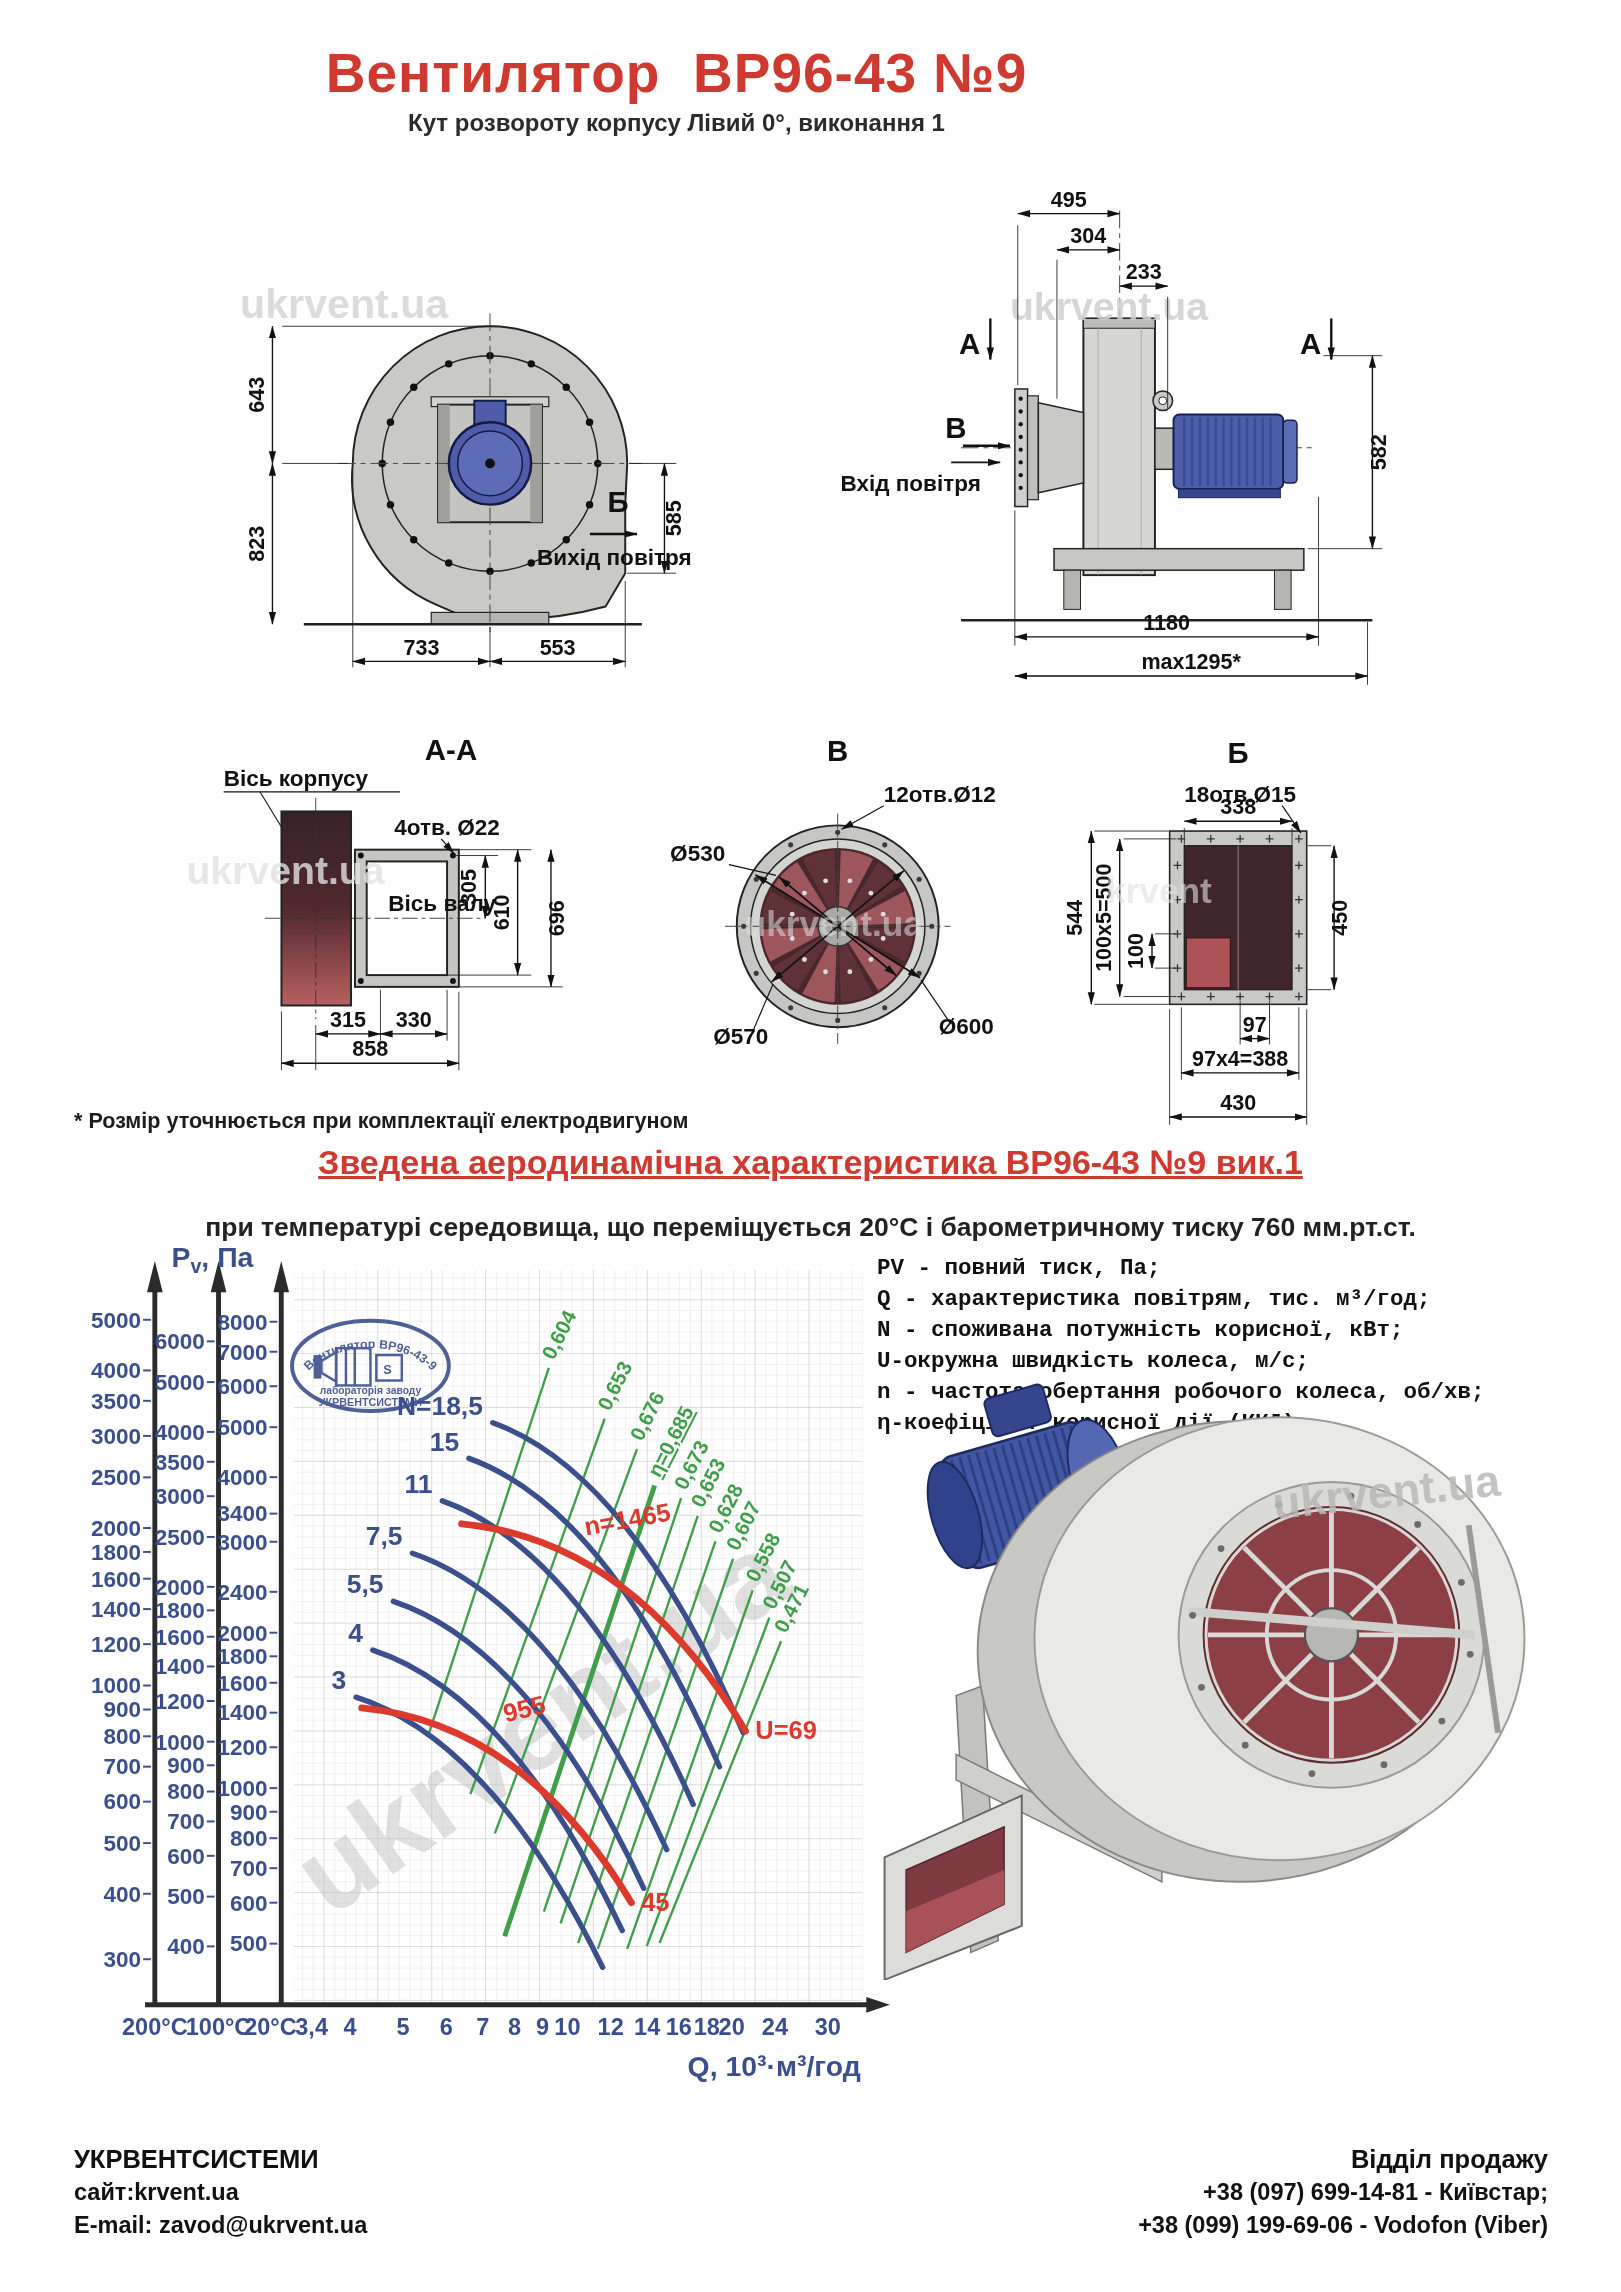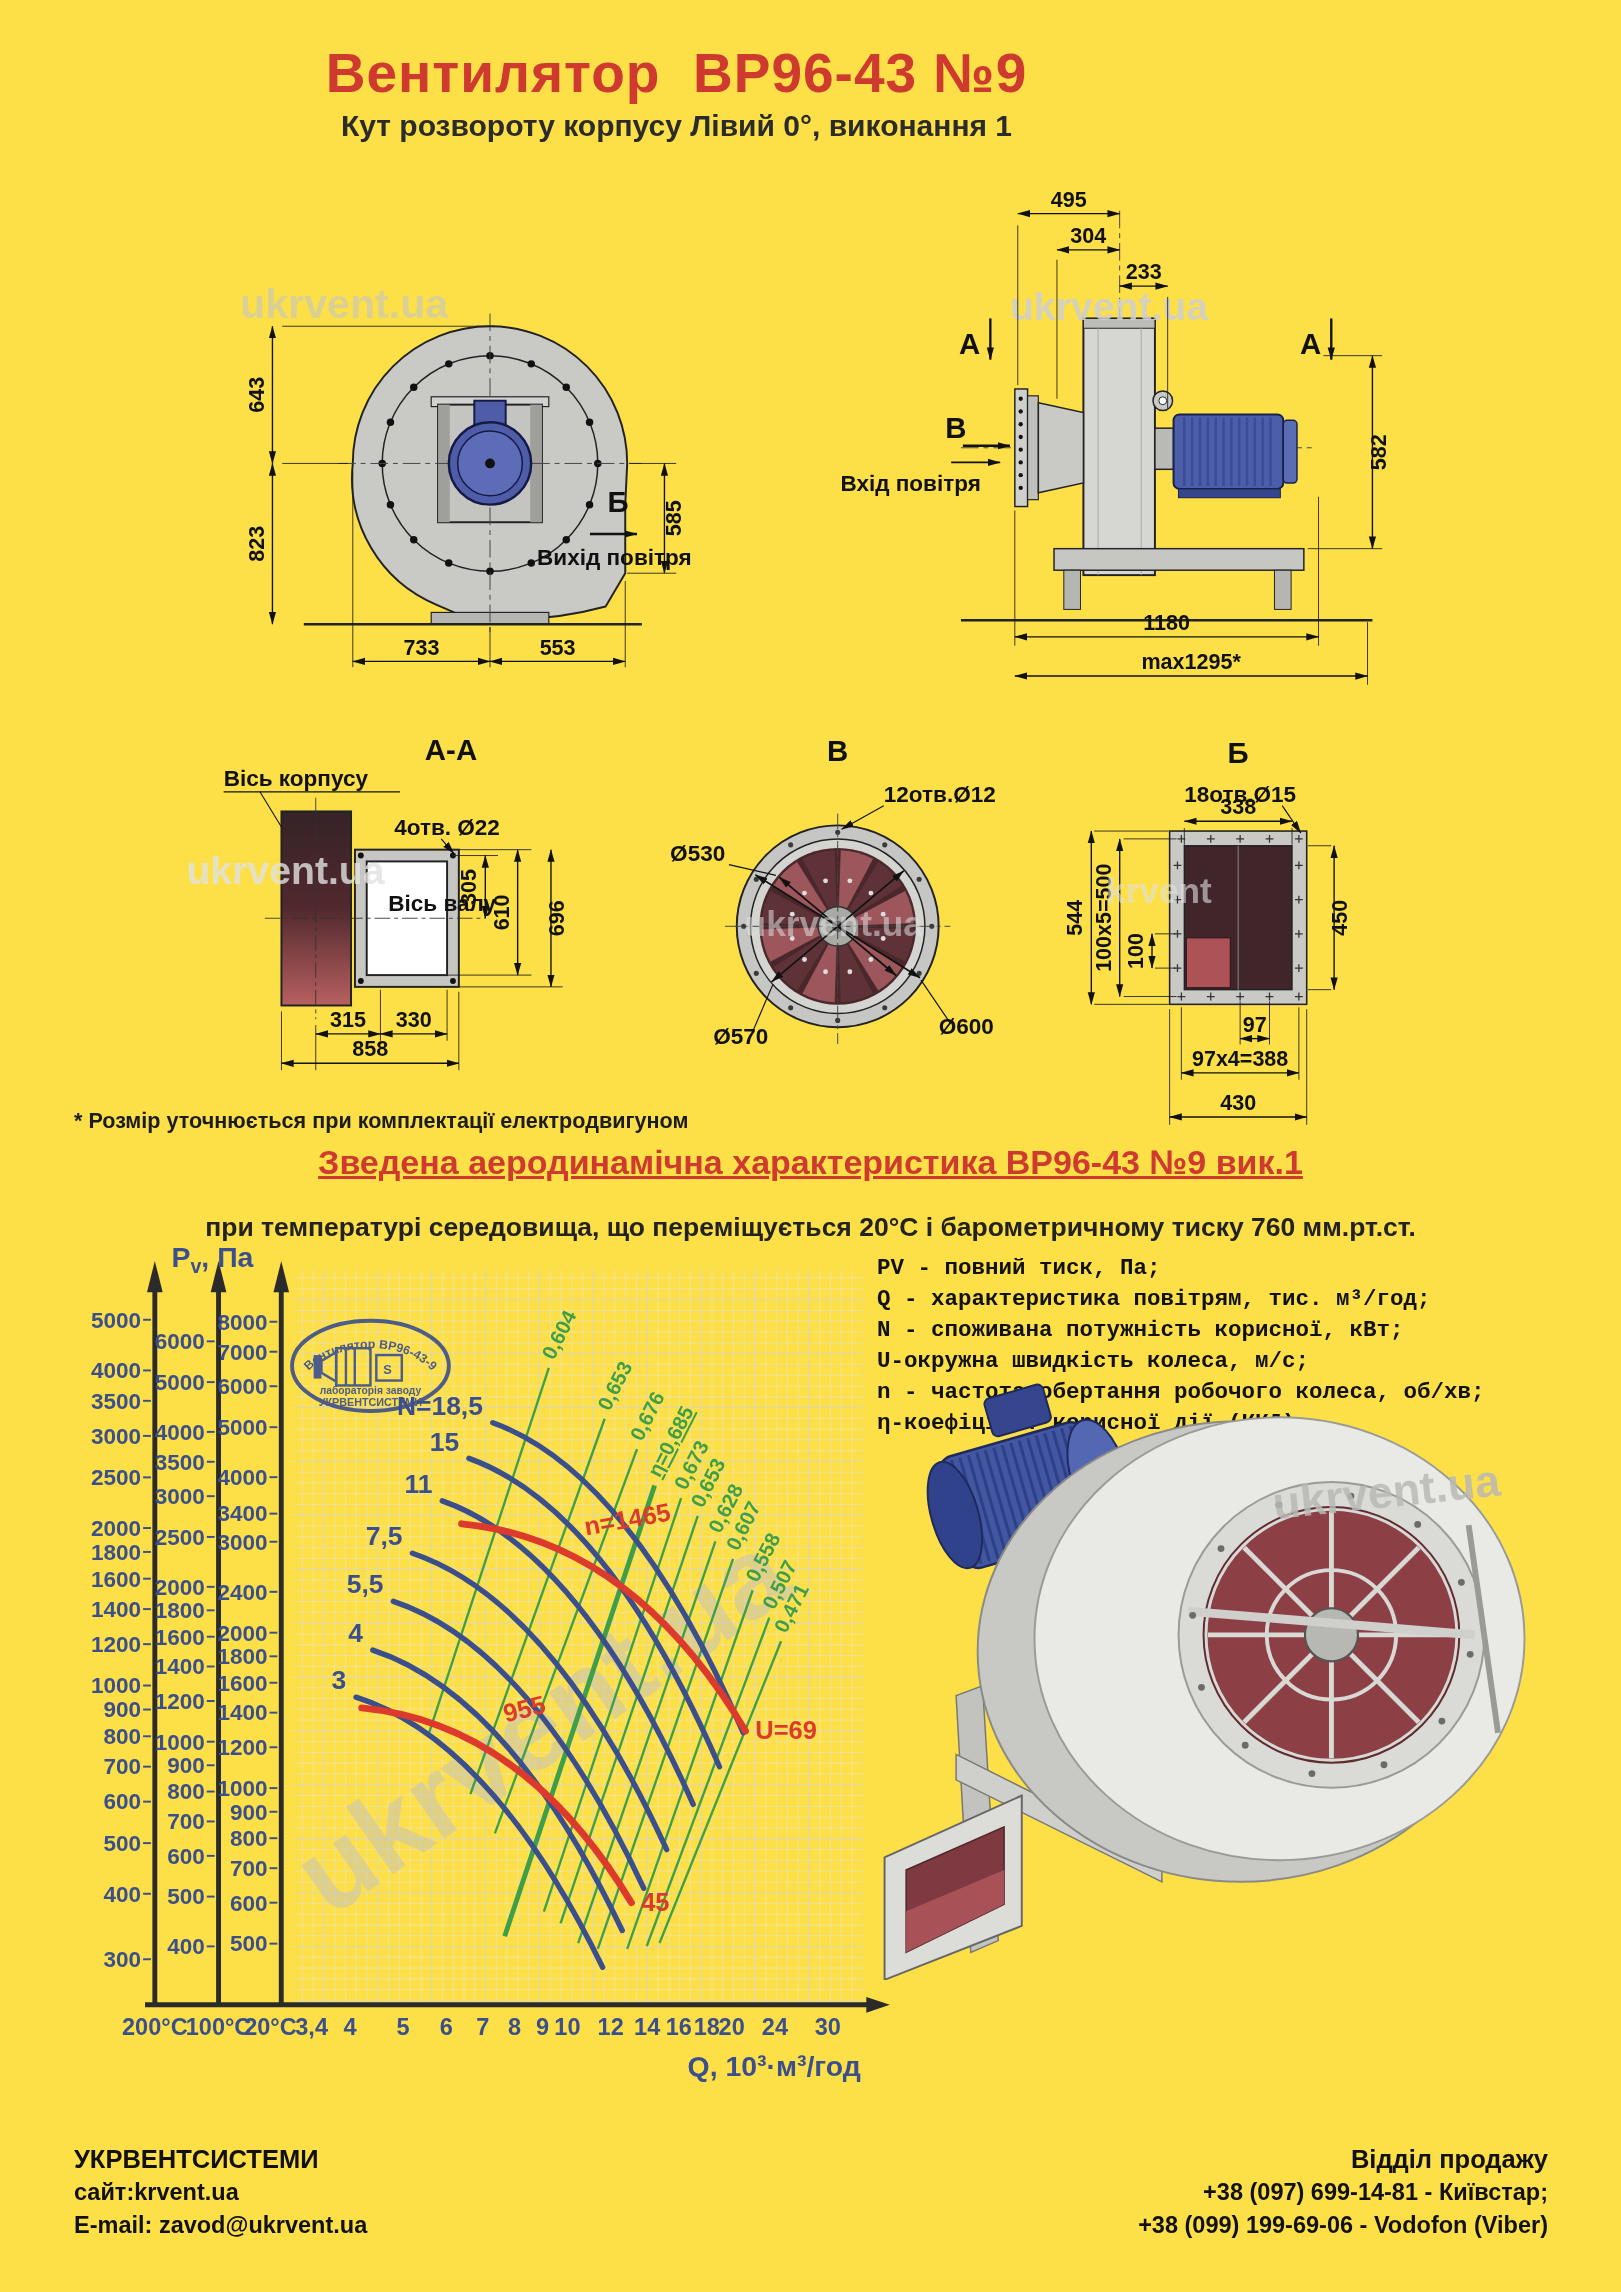--- a/index.html
+++ b/index.html
@@ -1,21 +1,21 @@
 <!DOCTYPE html>
 <html><head>
 <meta charset="utf-8">
 <style>
   html,body{margin:0;padding:0;background:#888;}
-  .page{position:relative;width:1621px;height:2293px;background:#fde047;overflow:hidden;
+  .page{position:relative;width:1621px;height:2293px;background:#ffffff;overflow:hidden;
         font-family:"Liberation Sans",sans-serif;margin:0 auto;}
   .abs{position:absolute;}
   .hdr{position:absolute;left:0;top:41px;width:1353px;text-align:center;}
   .title{font-size:55px;font-weight:bold;color:#cf3a30;letter-spacing:1px;white-space:pre;}
-  .subtitle{font-size:30px;font-weight:bold;color:#2b2b2b;margin-top:3.9px;}
+  .subtitle{font-size:24px;font-weight:bold;color:#2b2b2b;margin-top:3.9px;}
   .footnote{font-size:21.6px;font-weight:bold;color:#1c1c1c;}
   .h2{width:1621px;text-align:center;font-size:34px;font-weight:bold;color:#cf3a30;text-decoration:underline;}
   .h3{width:1621px;text-align:center;font-size:26.5px;font-weight:bold;color:#222;margin-top:26px;}
   .legend{width:706px;font-family:Liberation Mono, monospace;}
   .legend div{font-size:22.5px;font-weight:bold;color:#111;line-height:31px;}
   .f-left div,.f-right div{font-size:23.5px;font-weight:bold;color:#111;line-height:33px;}
   .f-left div:first-child,.f-right div:first-child{font-size:25.5px;}
   .f-right{text-align:right;}
   svg text{font-family:"Liberation Sans",sans-serif;}
   .dim{font-size:22px;font-weight:bold;fill:#111;}

